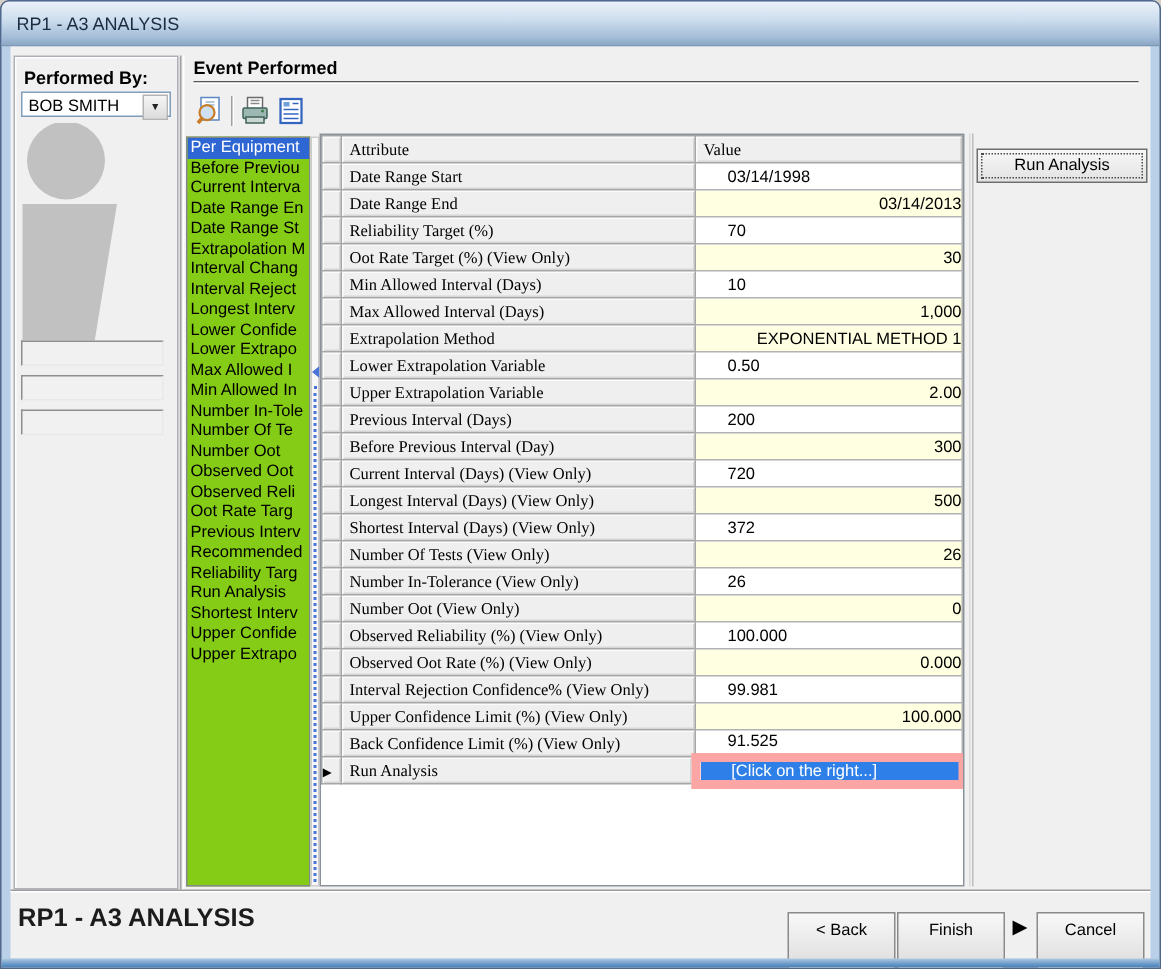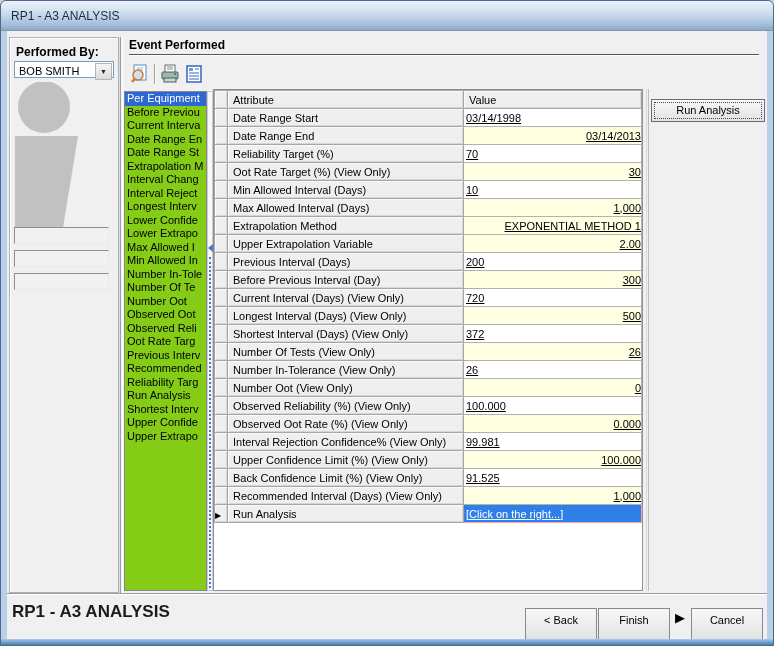--- a/index.html
+++ b/index.html
@@ -83,24 +83,24 @@
   .grid-wrap {
     position:absolute; left:206px; top:58px; width:430px; height:502px;
     background:#ffffff; border:1px solid #8a9199; overflow:hidden;
   }
   table.grid { border-collapse:collapse; width:427px; table-layout:fixed; }
   table.grid td, table.grid th { height:18px; font-size:11px; font-weight:normal; text-align:left; overflow:hidden; white-space:nowrap; }
   td.sel, th.gcell, td.attr {
     background:#efefef; border:1px solid #a6a6a6;
     box-shadow: inset 1px 1px 0 #fbfbfb, inset -1px -1px 0 #d6d6d6;
   }
-  th.gcell, td.attr { padding-left:5px; }
-  td.val { background:#ffffff; border:1px solid #b2b2b2; padding-left:2px;text-decoration:underline; }
+  th.gcell, td.attr { padding-left:5px;font-family:Liberation Serif, serif; }
+  td.val { background:#ffffff; border:1px solid #b2b2b2; padding-left:21px; }
   tr.alt td.val { background:#ffffe1;text-align:right; }
-  td.val.selected { background:#2e80e8; color:#ffffff; border:1px solid #fca5a5; }
+  td.val.selected { background:#2e80e8; color:#ffffff; border:6px solid #fca5a5; }
   td.sel { text-align:center; }
   .row-arrow { font-size:8px; line-height:8px; color:#000; }
 
   .vsep2 {
     position:absolute; left:639px; top:58px; height:502px; width:3px;
     border-left:1px solid #d9d9d9; border-right:1px solid #bdbdbd;
   }
 
   
   .run-btn {
@@ -268,20 +268,25 @@
             <tr class="alt">
               <td class="sel"></td>
               <td class="attr">Max Allowed Interval (Days)</td>
               <td class="val">1,000</td>
             </tr>
             <tr class="alt">
               <td class="sel"></td>
               <td class="attr">Extrapolation Method</td>
               <td class="val">EXPONENTIAL METHOD 1</td>
             </tr>
+            <tr>
+              <td class="sel"></td>
+              <td class="attr">Lower Extrapolation Variable</td>
+              <td class="val">0.50</td>
+            </tr>
             <tr class="alt">
               <td class="sel"></td>
               <td class="attr">Upper Extrapolation Variable</td>
               <td class="val">2.00</td>
             </tr>
             <tr>
               <td class="sel"></td>
               <td class="attr">Previous Interval (Days)</td>
               <td class="val">200</td>
             </tr>
@@ -337,25 +342,20 @@
             </tr>
             <tr class="alt">
               <td class="sel"></td>
               <td class="attr">Upper Confidence Limit (%) (View Only)</td>
               <td class="val">100.000</td>
             </tr>
             <tr>
               <td class="sel"></td>
               <td class="attr">Back Confidence Limit (%) (View Only)</td>
               <td class="val">91.525</td>
-            </tr>
-            <tr class="alt">
-              <td class="sel"></td>
-              <td class="attr">Recommended Interval (Days) (View Only)</td>
-              <td class="val">1,000</td>
             </tr>
             <tr>
               <td class="sel"><span class="row-arrow">▶</span></td>
               <td class="attr">Run Analysis</td>
               <td class="val selected">[Click on the right...]</td>
             </tr>
           </tbody>
       </table>
     </div>
 

